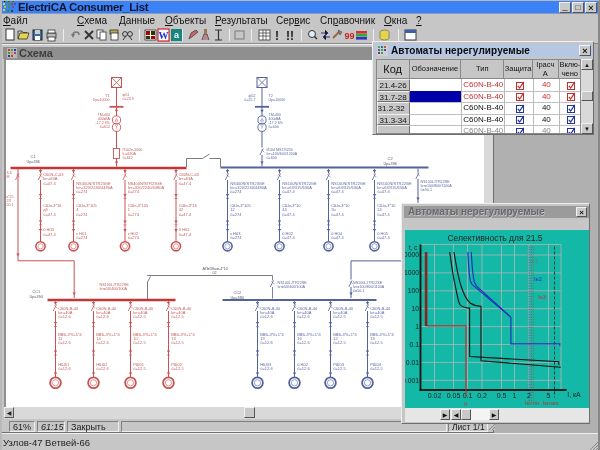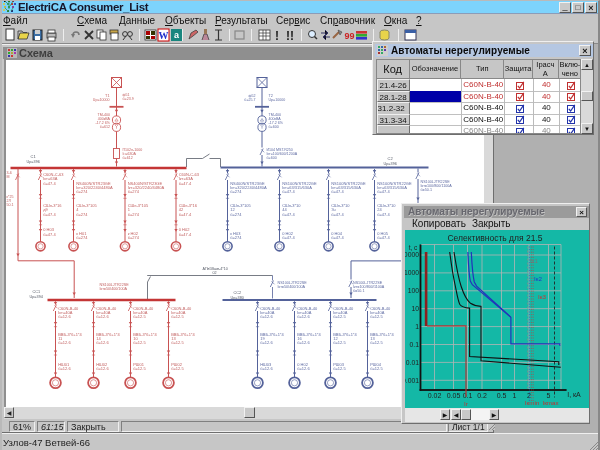--- a/index.html
+++ b/index.html
@@ -5,21 +5,21 @@
 body { width:600px; height:450px; font-family:"Liberation Sans",sans-serif; overflow:hidden; background:#c6c6c6; position:relative; }
 .abs { position:absolute; }
 .raised { border-top:1px solid #efefef; border-left:1px solid #efefef; border-right:1px solid #6e6e6e; border-bottom:1px solid #6e6e6e; }
 .sunken { border-top:1px solid #808080; border-left:1px solid #808080; border-right:1px solid #efefef; border-bottom:1px solid #efefef; }
 .btn { background:#c9c9c9; border-top:1px solid #f2f2f2; border-left:1px solid #f2f2f2; border-right:1px solid #555; border-bottom:1px solid #555; text-align:center; }
 </style></head>
 <body>
 
 <div class="abs" style="left:0;top:0;width:600px;height:450px;border-left:2px solid #b9b9b9;border-right:2px solid #888;border-top:1px solid #b9b9b9;z-index:99;pointer-events:none;"></div>
 
-<div class="abs" style="left:0;top:0;width:600px;height:14px;background:#7dd3fc;border-bottom:1px solid #8b9cb8;">
+<div class="abs" style="left:0;top:0;width:600px;height:14px;background:#3b82f6;border-bottom:1px solid #8b9cb8;">
   <svg class="abs" style="left:3px;top:0px" width="13" height="13" viewBox="0 0 13 13">
       <rect x="1" y="0" width="2" height="2" fill="#111"></rect>
       <rect x="5" y="0" width="2" height="2" fill="#2a7a2a"></rect>
       <rect x="9" y="0" width="2" height="2" fill="#7a2a55"></rect>
       <rect x="0" y="3" width="2" height="2" fill="#cccc66"></rect>
       <rect x="4" y="3" width="2" height="2" fill="#33aa77"></rect>
       <rect x="8" y="3" width="2" height="2" fill="#cc3333"></rect>
       <rect x="11" y="3" width="2" height="2" fill="#3355bb"></rect>
       <rect x="1" y="6" width="2" height="2" fill="#bbbb55"></rect>
       <rect x="5" y="6" width="2" height="2" fill="#2aa15f"></rect>
@@ -726,21 +726,21 @@
         </svg>
       </div>
 <div class="abs" style="left:156.4px;top:19px;width:25.69999999999999px;height:11.5px;font-size:8px;color:#c03030;text-align:center;line-height:11.5px;border-left:1px solid #bbb;">40</div>
 <div class="abs" style="left:182.1px;top:19px;width:23.30000000000001px;height:11.5px;border-left:1px solid #bbb;">
         <svg class="abs" style="left:7.650000000000006px;top:1.5px" width="9" height="9">
           <rect x="0.5" y="1.5" width="7" height="7" fill="#fff" stroke="#c03030" stroke-width="1"></rect>
           <path d="M1.8,4.8 L3.6,7 L7.8,0.8" fill="none" stroke="#c03030" stroke-width="1.2"></path>
         </svg>
       </div>
 <div class="abs" style="left:0;top:30.5px;width:205.4px;height:1px;background:#c0c0c0;"></div>
-<div class="abs raised" style="left:0px;top:30.5px;width:33.0px;height:11.5px;background:#c6c6c6;font-size:8px;color:#111;text-align:center;line-height:11px;">28.1-28</div>
+<div class="abs raised" style="left:0px;top:30.5px;width:33.0px;height:11.5px;background:#c6c6c6;font-size:8px;color:#111;text-align:center;line-height:11px;">31.7-28</div>
 <div class="abs" style="left:33.0px;top:30.5px;width:51.699999999999996px;height:11.5px;background:#0000a8;"></div>
 <div class="abs" style="left:84.7px;top:30.5px;width:43.000000000000014px;height:11.5px;font-size:8px;color:#c03030;text-align:center;line-height:11.5px;border-left:1px solid #bbb;">С60N-В-40</div>
 <div class="abs" style="left:127.70000000000002px;top:30.5px;width:28.69999999999999px;height:11.5px;border-left:1px solid #bbb;">
         <svg class="abs" style="left:10.349999999999994px;top:1.5px" width="9" height="9">
           <rect x="0.5" y="1.5" width="7" height="7" fill="#fff" stroke="#c03030" stroke-width="1"></rect>
           <path d="M1.8,4.8 L3.6,7 L7.8,0.8" fill="none" stroke="#c03030" stroke-width="1.2"></path>
         </svg>
       </div>
 <div class="abs" style="left:156.4px;top:30.5px;width:25.69999999999999px;height:11.5px;font-size:8px;color:#c03030;text-align:center;line-height:11.5px;border-left:1px solid #bbb;">40</div>
 <div class="abs" style="left:182.1px;top:30.5px;width:23.30000000000001px;height:11.5px;border-left:1px solid #bbb;">
@@ -803,24 +803,20 @@
 <div class="abs btn" style="left:0;top:0;width:12px;height:11px;font-size:6px;line-height:10px;color:#111;text-align:center;">▲</div>
 <div class="abs btn" style="left:0;top:32px;width:12px;height:10px;"></div>
 <div class="abs btn" style="left:0;top:64px;width:12px;height:11px;font-size:6px;line-height:10px;color:#111;text-align:center;">▼</div>
 </div>
 </div>
 
 <div class="abs raised" style="left:401px;top:203px;width:189px;height:221px;background:#c6c6c6;">
   <div class="abs" style="left:2px;top:2px;width:185px;height:12px;background:#9b9b9b;">
     <div class="abs" style="left:4px;top:0px;font-size:10px;font-weight:bold;color:#68686f;text-shadow:0.5px 0.5px 0 #c6c6c6;">Автоматы нерегулируемые</div>
     <div class="abs btn" style="left:172px;top:1px;width:11px;height:10px;font-size:8px;line-height:9px;font-weight:bold;color:#111;">×</div>
-  </div>
-  <div class="abs" style="left:2px;top:14px;width:185px;height:12px;background:#c6c6c6;font-size:10px;color:#111;">
-    <span class="abs" style="left:8px;top:0">Копировать</span>
-    <span class="abs" style="left:68px;top:0">Закрыть</span>
   </div>
   <div class="abs" style="left:3px;top:26px;width:184px;height:178px;background:#14b8a6;">
     <svg width="184" height="178" viewBox="404 229.5 184 178">
 <line x1="420" y1="254.5" x2="560" y2="254.5" stroke="#b4b4b4" stroke-width="0.8"></line>
 <text x="418" y="256.8" font-size="6.8" fill="#222" text-anchor="end">10000</text>
 <line x1="420" y1="272.4" x2="560" y2="272.4" stroke="#b4b4b4" stroke-width="0.8"></line>
 <text x="418" y="274.7" font-size="6.8" fill="#222" text-anchor="end">1000</text>
 <line x1="420" y1="290.3" x2="560" y2="290.3" stroke="#b4b4b4" stroke-width="0.8"></line>
 <text x="418" y="292.6" font-size="6.8" fill="#222" text-anchor="end">100</text>
 <line x1="420" y1="308.2" x2="560" y2="308.2" stroke="#b4b4b4" stroke-width="0.8"></line>

